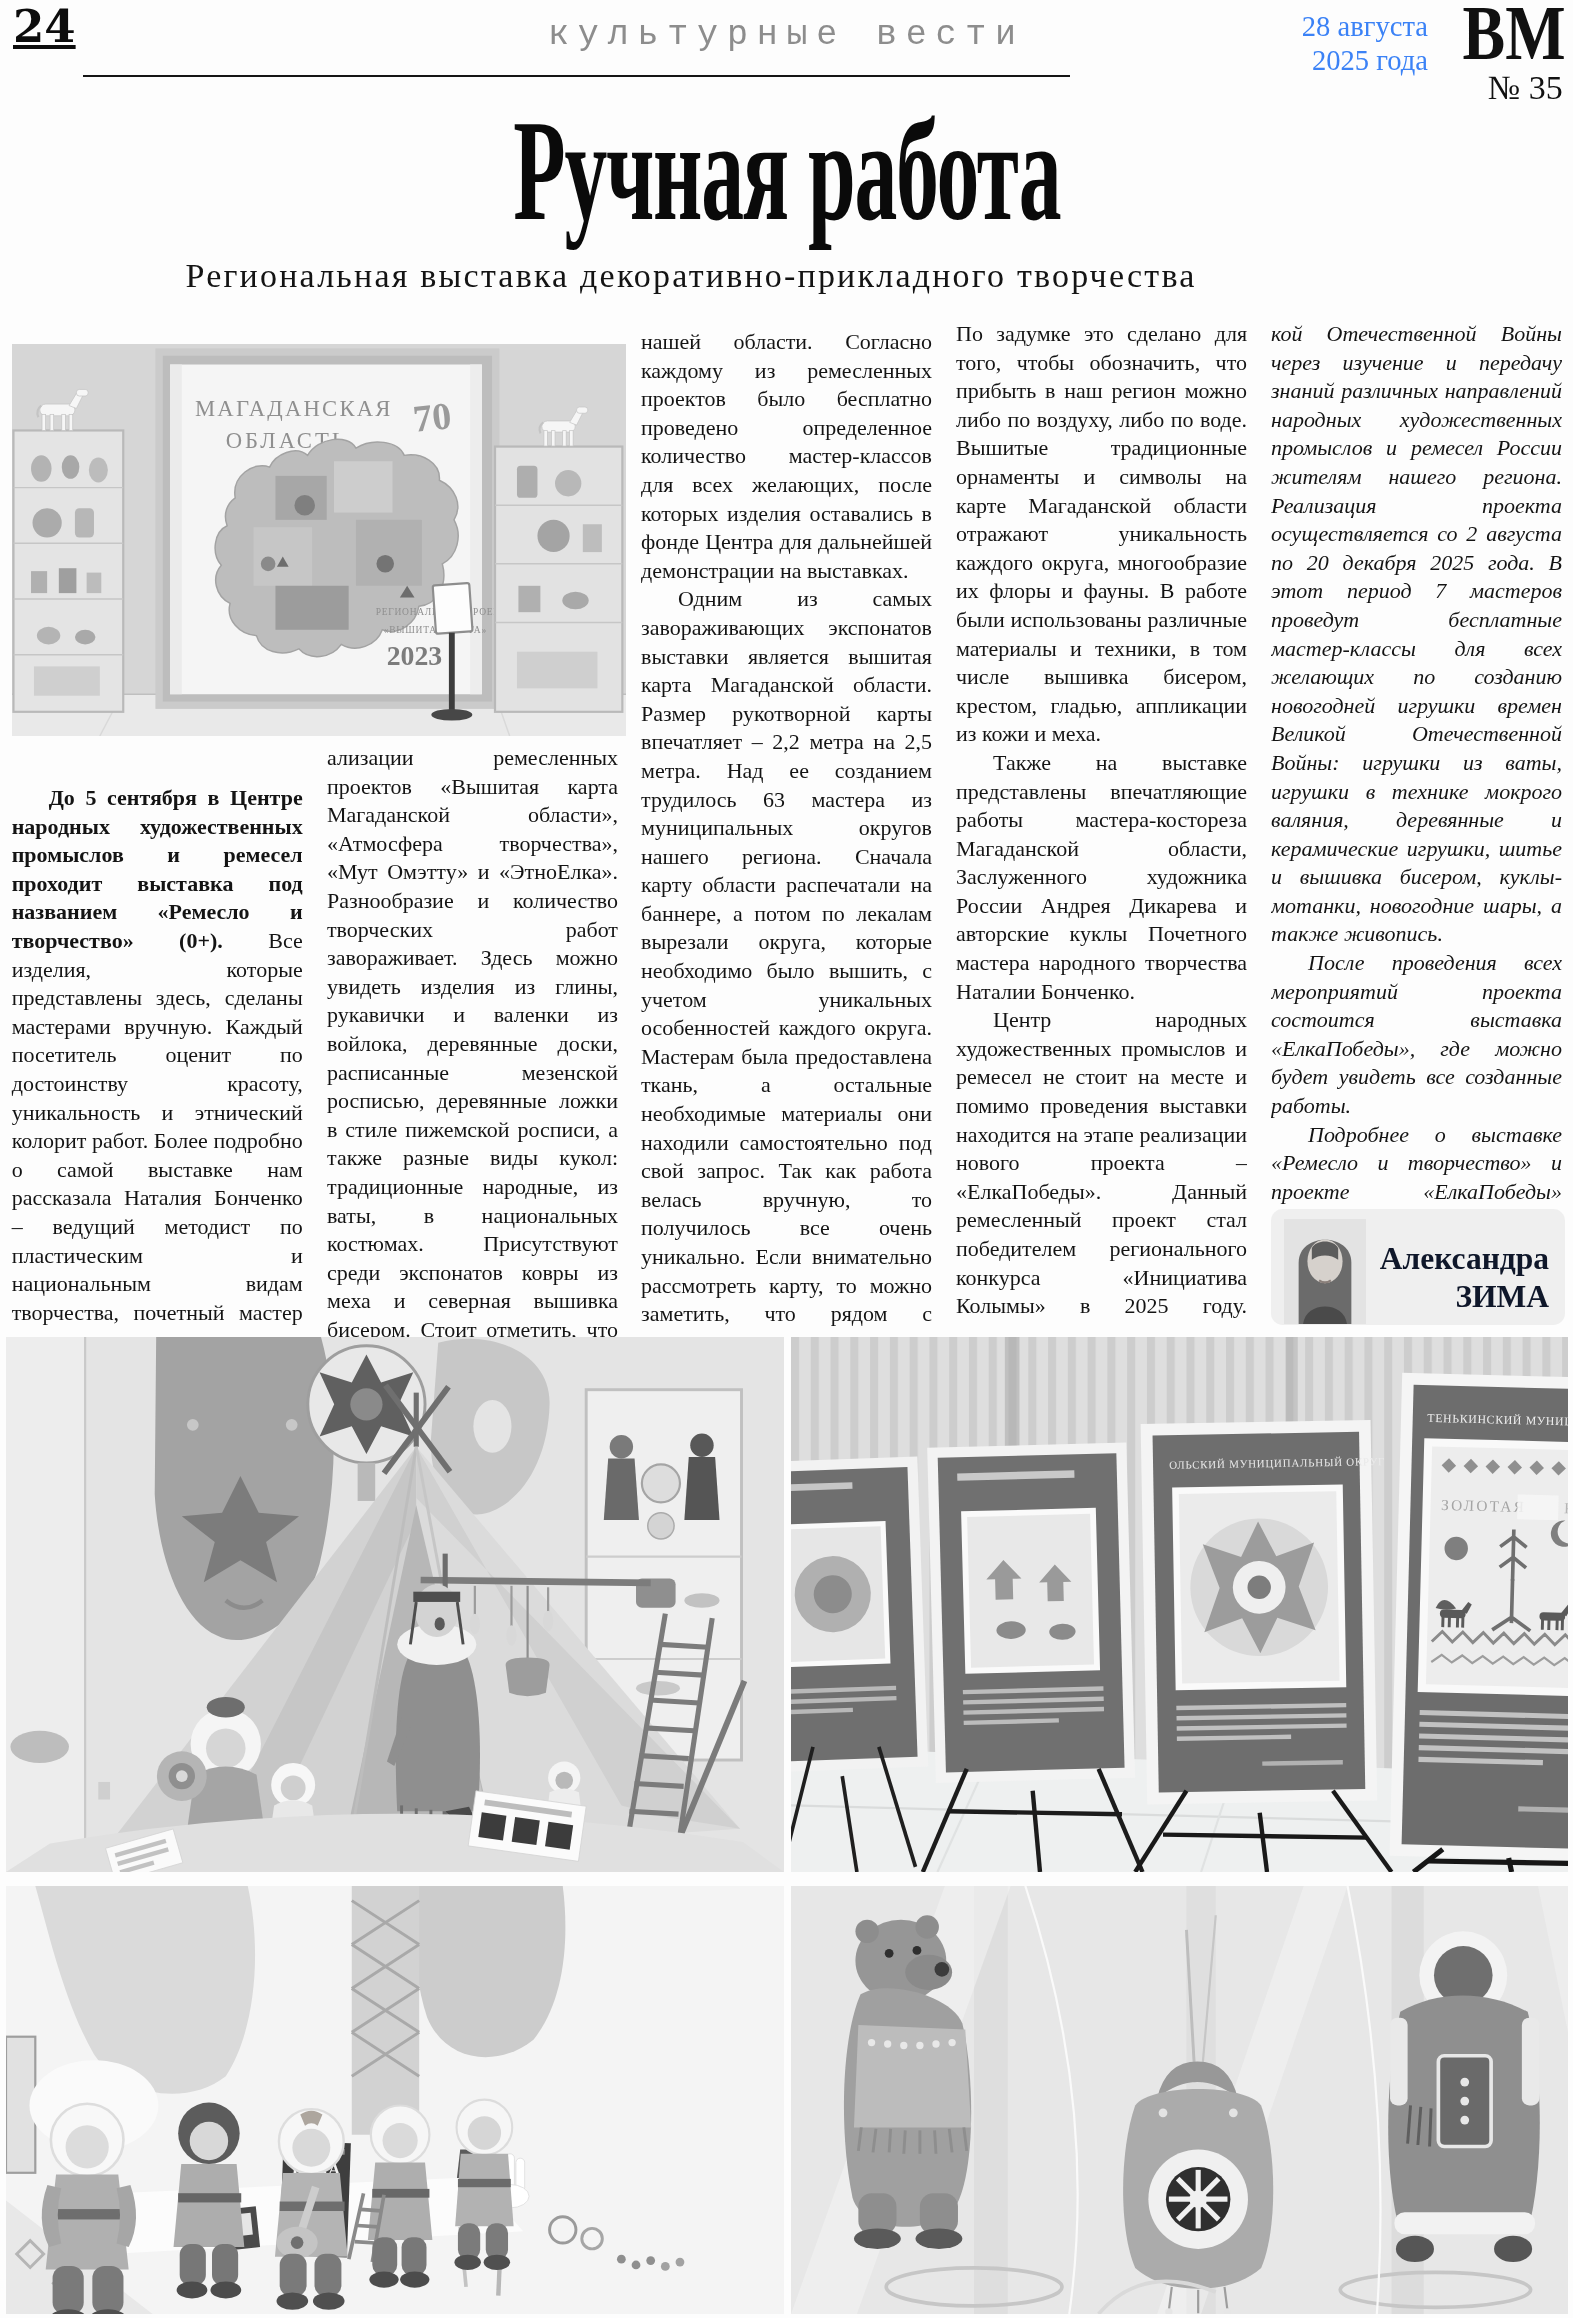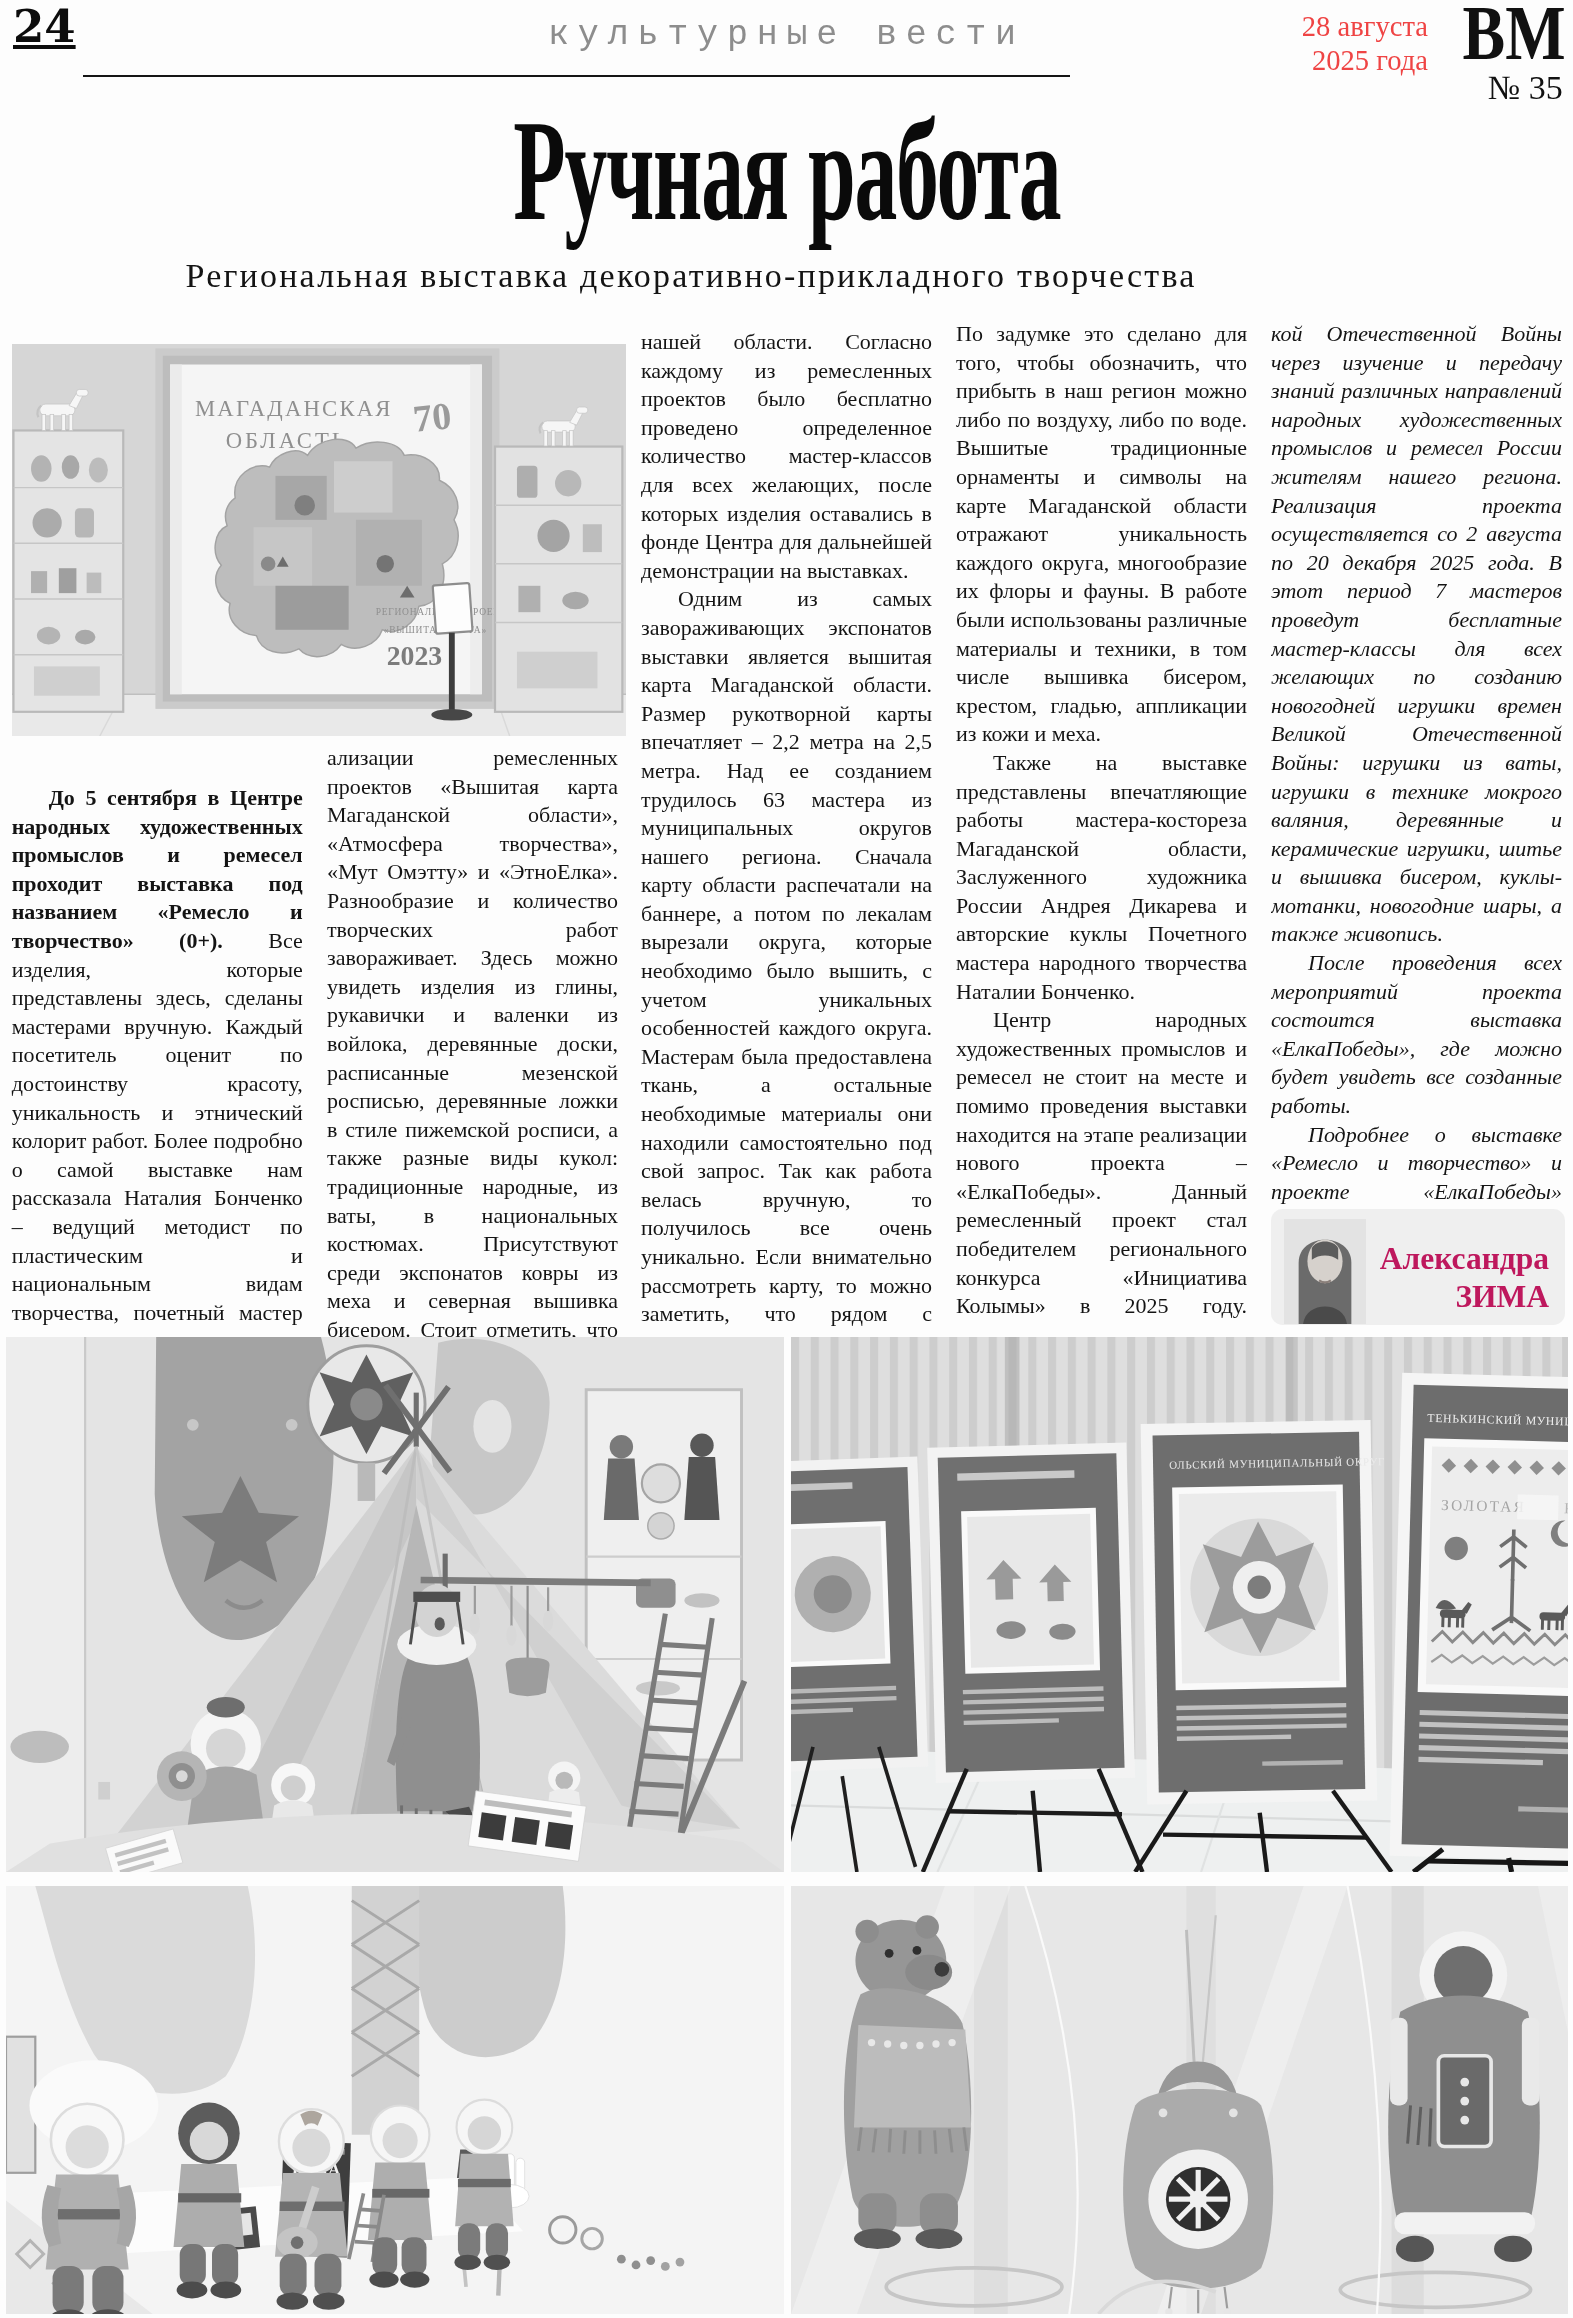--- a/index.html
+++ b/index.html
@@ -5,21 +5,21 @@
   html,body{margin:0;padding:0;background:#ffffff;}
   .page{position:relative;width:1573px;height:2319px;background:#fdfdfd;
         font-family:"Liberation Serif",serif;color:#111;overflow:hidden;}
 
   
   .pageno{position:absolute;top:2.9px;left:13px;font:700 45px/47px "DejaVu Serif",serif;color:#0c0c0c;text-decoration:underline;}
   .section{position:absolute;top:16px;left:0;width:1573px;text-align:center;
            font:400 35px/38px "Liberation Mono",monospace;color:#8d8d8d;letter-spacing:8.8px;}
   .rule{position:absolute;top:75px;left:83px;width:987px;border-top:2.2px solid #151515;}
   .date{position:absolute;top:10.2px;right:145px;text-align:right;
-        font:400 28.6px/34px "Liberation Serif",serif;color:#ef4444;}
+        font:400 28.6px/34px "Liberation Serif",serif;color:#3b82f6;}
   .logo{position:absolute;top:-7.3px;right:7.3px;font:700 78px/79px "Liberation Serif",serif;}
   .logo-in{display:inline-block;transform:scaleX(.82);transform-origin:100% 50%;}
   .issue{position:absolute;top:70px;right:10.2px;font:400 34px/35px "Liberation Serif",serif;}
 
   
   .headline{position:absolute;top:94px;left:0;width:1573px;margin:0;text-align:center;
             font:700 143px/154px "Liberation Serif",serif;color:#0a0a0a;}
   .hl-in{display:inline-block;transform:scaleX(.6);transform-origin:50% 50%;white-space:nowrap;letter-spacing:-2.2px;}
   .subhead{position:absolute;top:255px;left:0;width:1382px;text-align:center;
            font:400 34px/41px "Liberation Serif",serif;letter-spacing:2.2px;color:#141414;}
@@ -33,21 +33,21 @@
   .c2{left:327px;top:744px;}
   .c3{left:641px;top:320px;height:1003px;overflow:hidden;margin-top:8px;}
   .c4{left:956px;top:320px;height:1003px;overflow:hidden;}
   .c5{left:1271px;top:320px;height:890px;overflow:hidden;font-style:italic;}
 
   
   .author-card{position:absolute;left:1271px;top:1209px;width:294px;height:116px;
                background:#efefef;border-radius:11.7px;}
   .author-photo{position:absolute;left:13px;top:10.2px;width:82px;height:105px;}
   .author-name{position:absolute;right:16px;bottom:8.8px;text-align:right;
-               font:700 31.5px/38px "Liberation Serif",serif;color:#be185d;}
+               font:700 31.5px/38px "Liberation Serif",serif;color:#0f172a;}
 
   
   .photo{position:absolute;overflow:hidden;background:#e6e6e6;}
   .ph-map{left:11.7px;top:344px;width:614px;height:392px;}
   .ph-tent{left:5.9px;top:1337px;width:778px;height:535px;}
   .ph-easels{left:791px;top:1337px;width:777px;height:535px;}
   .ph-dolls{left:5.9px;top:1886px;width:778px;height:428px;}
   .ph-case{left:791px;top:1886px;width:777px;height:428px;}
   .photo svg{display:block;width:100%;height:100%;}
   svg text{font-family:"Liberation Serif",serif;}

